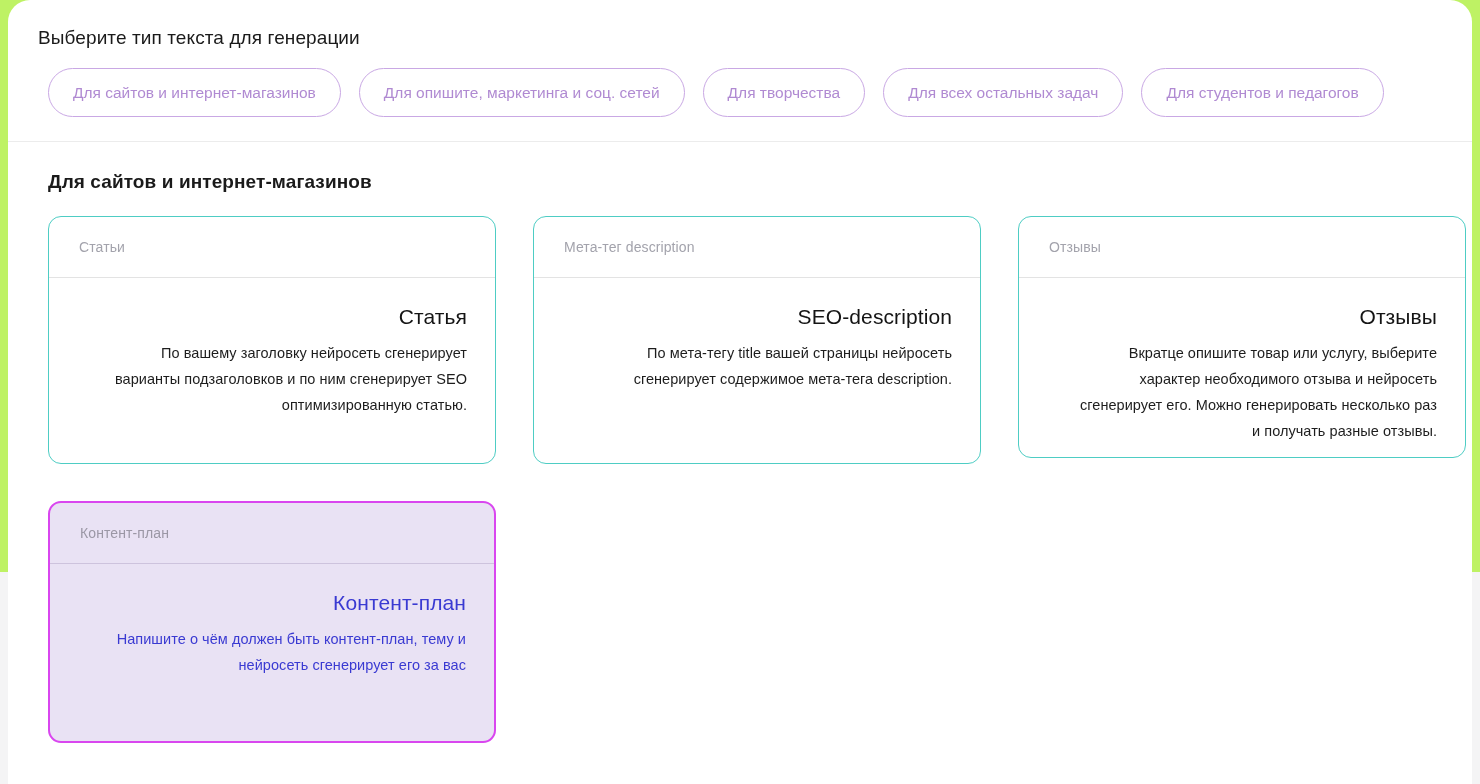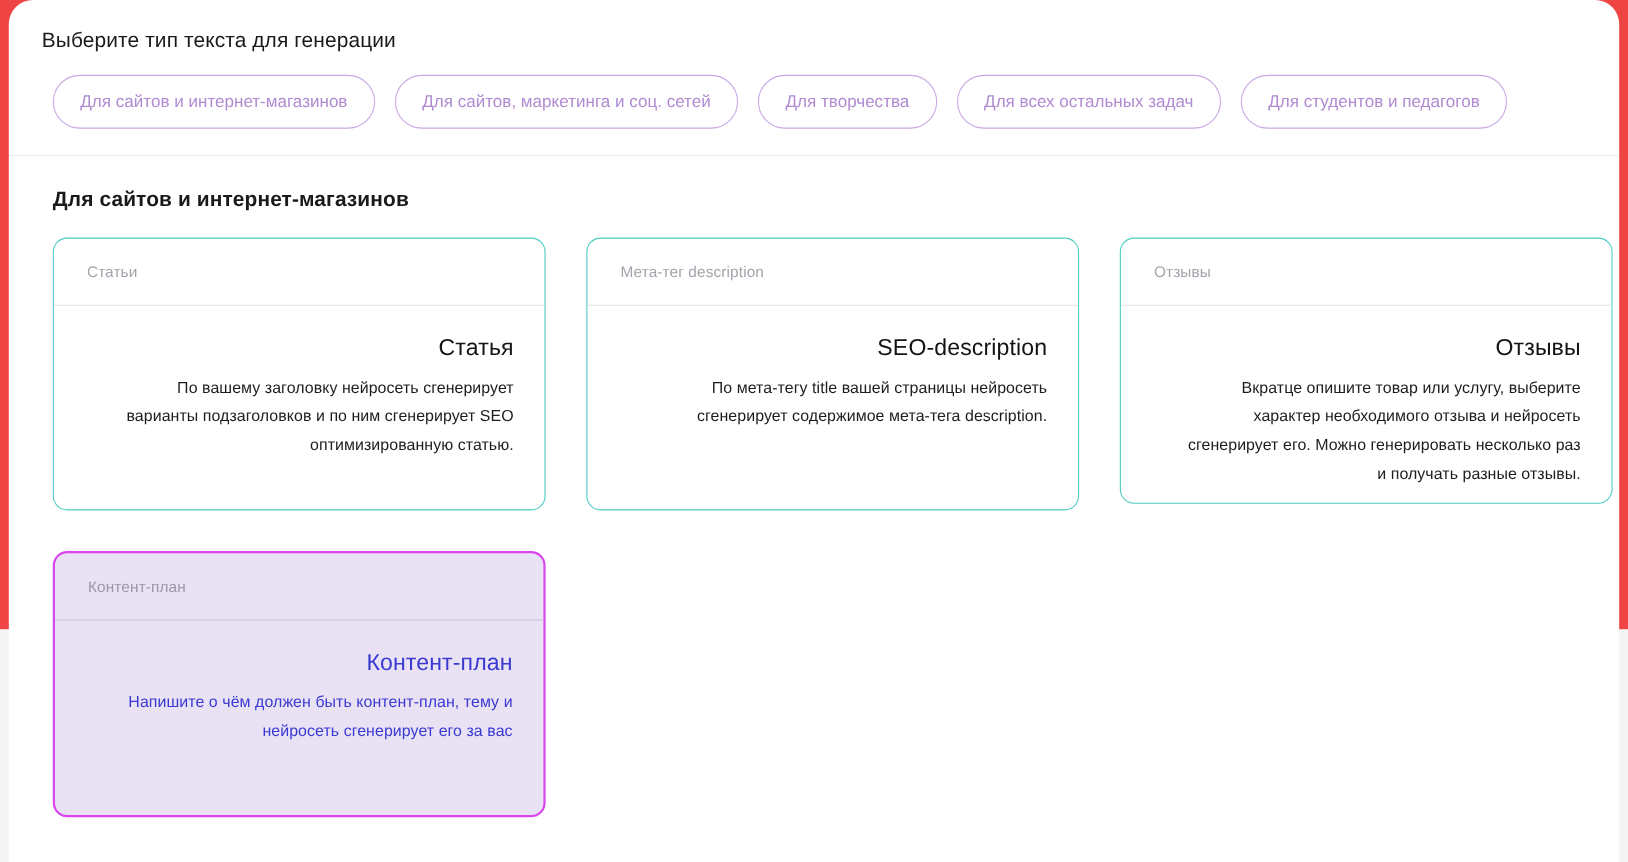--- a/index.html
+++ b/index.html
@@ -10,21 +10,21 @@
     height: 784px;
     background: #f4f4f5;
     font-family: "Liberation Sans", "DejaVu Sans", sans-serif;
     overflow: hidden;
   }
 
   .page {
     position: relative;
     width: 1480px;
     height: 572px;
-    background: #ef4444;
+    background: #bef264;
   }
 
   
   .panel {
     position: absolute;
     left: 8px;
     top: 0;
     width: 1464px;
     height: 784px;
     background: #ffffff;
@@ -167,21 +167,21 @@
 <body>
 
 <div class="page">
   <div class="panel">
 
     <section class="selector">
       <h1 class="selector-title">Выберите тип текста для генерации</h1>
 
       <div class="pill-row">
         <button class="pill">Для сайтов и интернет-магазинов</button>
-        <button class="pill">Для сайтов, маркетинга и соц. сетей</button>
+        <button class="pill">Для опишите, маркетинга и соц. сетей</button>
         <button class="pill">Для творчества</button>
         <button class="pill">Для всех остальных задач</button>
         <button class="pill">Для студентов и педагогов</button>
       </div>
 
       <div class="section-divider"></div>
     </section>
 
     <section class="results">
       <h2 class="results-title">Для сайтов и интернет-магазинов</h2>

